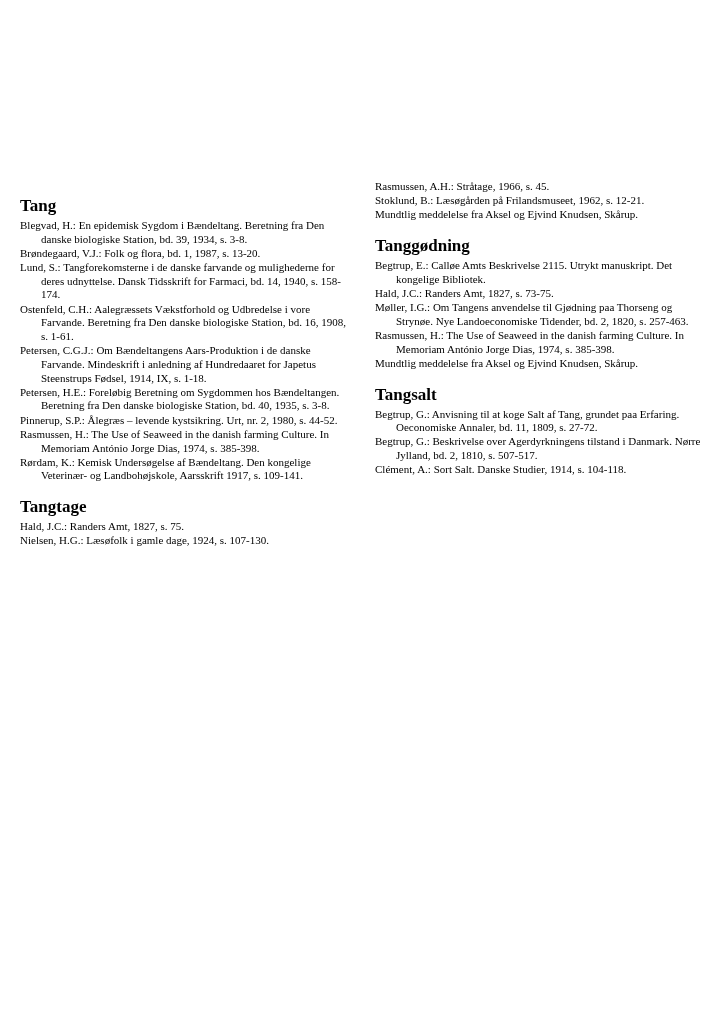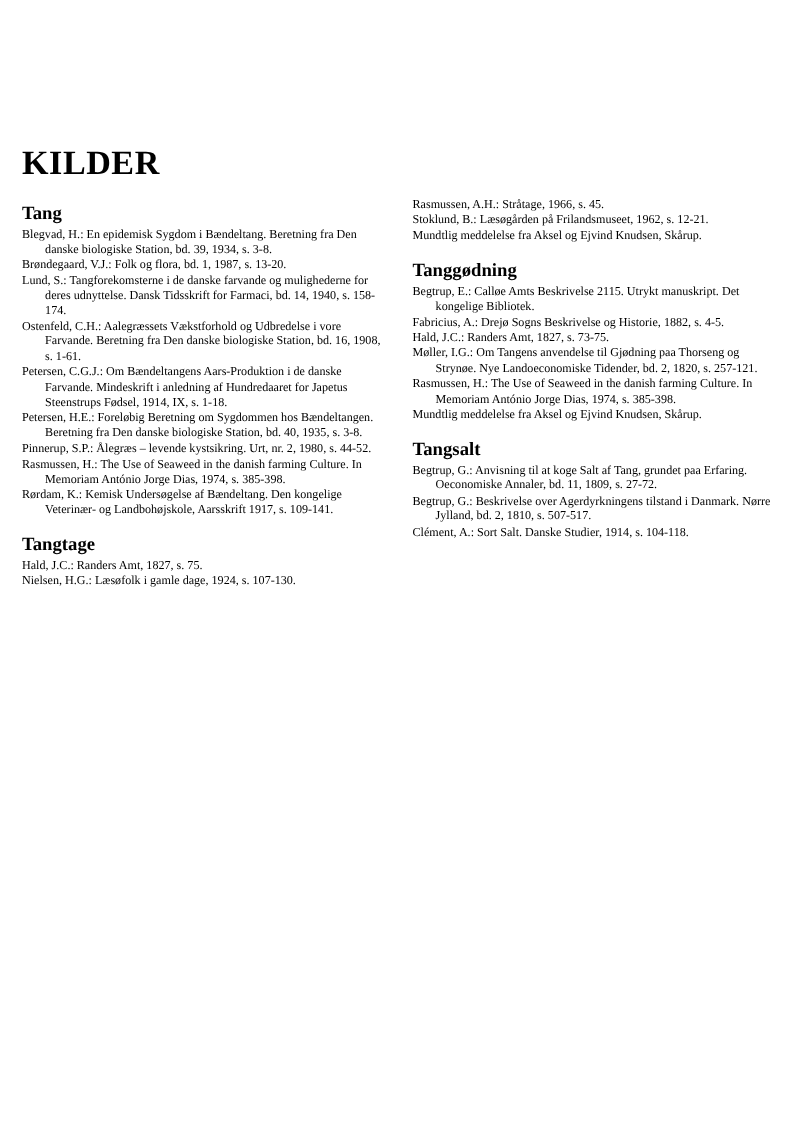--- a/index.html
+++ b/index.html
@@ -43,42 +43,41 @@
   .col {
     width: 330px;
   }
   .section-head {
     font-size: 17px;
     font-weight: bold;
     margin: 0 0 3px 0;
     font-family: "Liberation Serif", serif;
   }
   .col-left .section-head.first {
-    margin-top: 4px;
+    margin-top: 16px;
   }
   .section-head.spaced {
     margin-top: 14px;
   }
   .entry {
     font-size: 11px;
     line-height: 1.245;
     padding-left: 21px;
     text-indent: -21px;
     margin: 0 0 0.5px 0;
   }
   .section-block {
     margin-bottom: 0;
   }
 </style>
 </head>
 <body>
 
 <div class="page">
 
-  <div class="page-title">KILDER</div>
 
   <div class="columns">
 
     <div class="col col-left">
 
       <div class="section-block">
         <div class="section-head first">Tang</div>
         <p class="entry">Blegvad, H.: En epidemisk Sygdom i Bændeltang. Beretning fra Den danske biologiske Station, bd. 39, 1934, s. 3-8.</p>
         <p class="entry">Brøndegaard, V.J.: Folk og flora, bd. 1, 1987, s. 13-20.</p>
         <p class="entry">Lund, S.: Tangforekomsterne i de danske farvande og mulighederne for deres udnyttelse. Dansk Tidsskrift for Farmaci, bd. 14, 1940, s. 158-174.</p>
@@ -102,23 +101,22 @@
 
       <div class="section-block">
         <p class="entry">Rasmussen, A.H.: Stråtage, 1966, s. 45.</p>
         <p class="entry">Stoklund, B.: Læsøgården på Frilandsmuseet, 1962, s. 12-21.</p>
         <p class="entry">Mundtlig meddelelse fra Aksel og Ejvind Knudsen, Skårup.</p>
       </div>
 
       <div class="section-block">
         <div class="section-head spaced">Tanggødning</div>
         <p class="entry">Begtrup, E.: Calløe Amts Beskrivelse 2115. Utrykt manuskript. Det kongelige Bibliotek.</p>
-        <p class="entry">Fabricius, A.: Drejø Sogns Beskrivelse og Historie, 1882, s. 4-5.</p>
         <p class="entry">Hald, J.C.: Randers Amt, 1827, s. 73-75.</p>
-        <p class="entry">Møller, I.G.: Om Tangens anvendelse til Gjødning paa Thorseng og Strynøe. Nye Landoeconomiske Tidender, bd. 2, 1820, s. 257-121.</p>
+        <p class="entry">Møller, I.G.: Om Tangens anvendelse til Gjødning paa Thorseng og Strynøe. Nye Landoeconomiske Tidender, bd. 2, 1820, s. 257-463.</p>
         <p class="entry">Rasmussen, H.: The Use of Seaweed in the danish farming Culture. In Memoriam António Jorge Dias, 1974, s. 385-398.</p>
         <p class="entry">Mundtlig meddelelse fra Aksel og Ejvind Knudsen, Skårup.</p>
       </div>
 
       <div class="section-block">
         <div class="section-head spaced">Tangsalt</div>
         <p class="entry">Begtrup, G.: Anvisning til at koge Salt af Tang, grundet paa Erfaring. Oeconomiske Annaler, bd. 11, 1809, s. 27-72.</p>
         <p class="entry">Begtrup, G.: Beskrivelse over Agerdyrkningens tilstand i Danmark. Nørre Jylland, bd. 2, 1810, s. 507-517.</p>
         <p class="entry">Clément, A.: Sort Salt. Danske Studier, 1914, s. 104-118.</p>
       </div>

